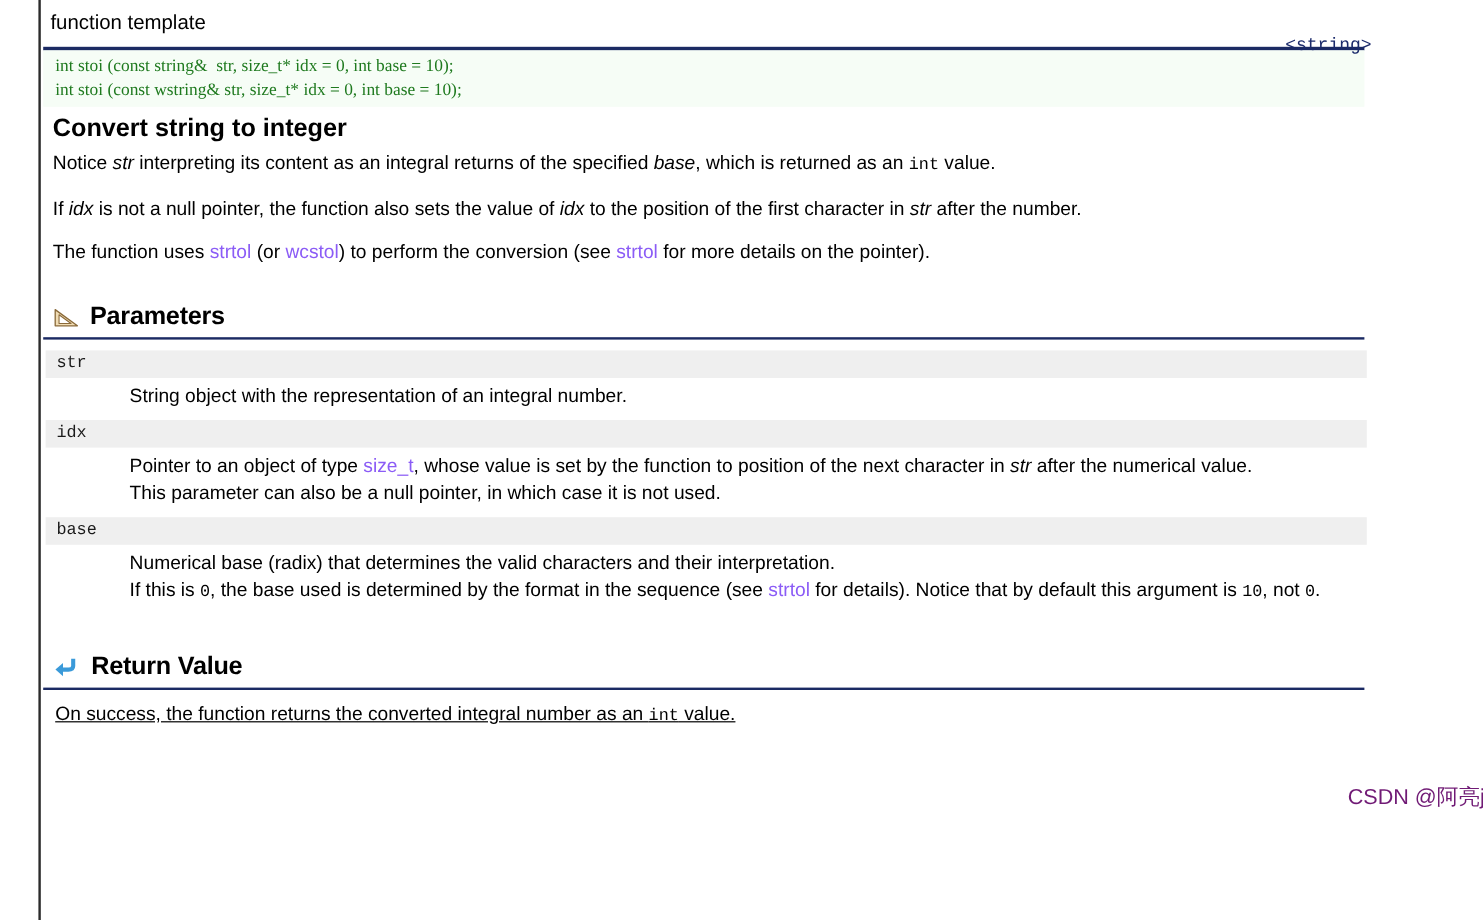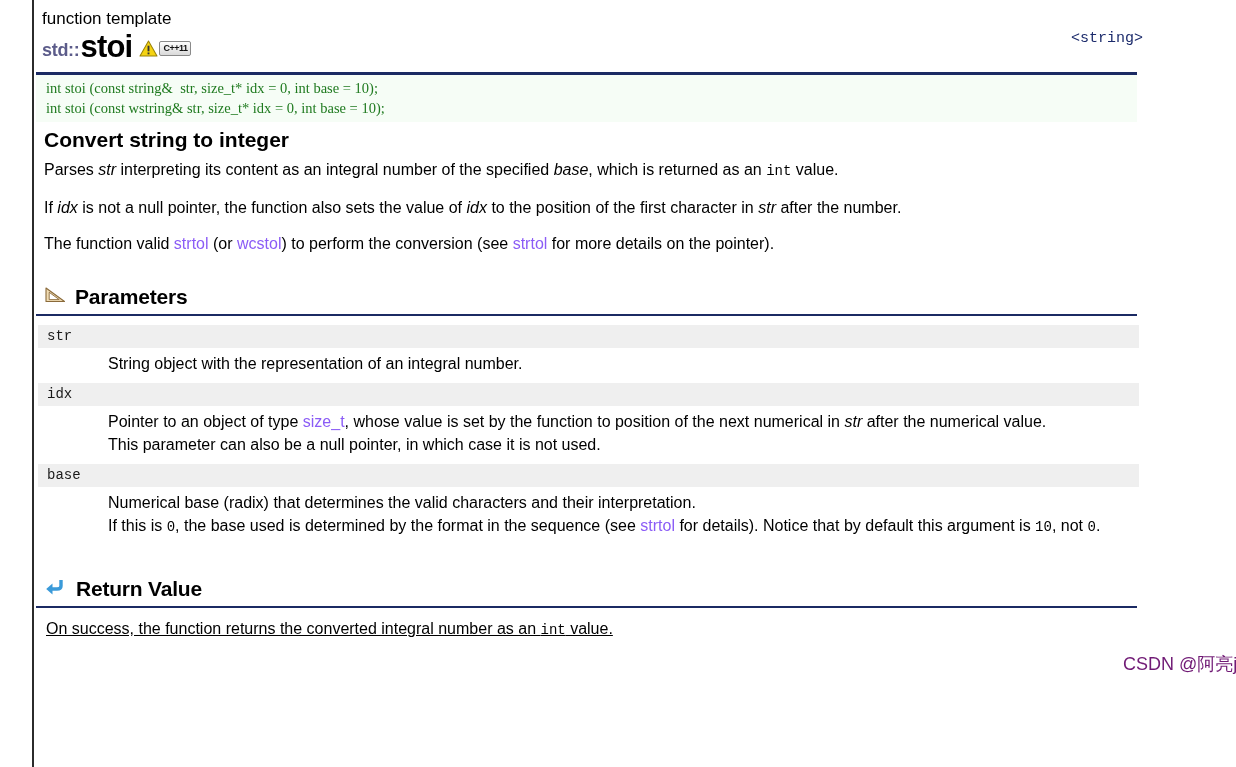--- a/index.html
+++ b/index.html
@@ -156,20 +156,21 @@
   }
 
   
   .section {
     margin-top: 30px;
     width: 1101px;
     margin-left: 2px;
   }
   .sec-head {
     display: flex;
+    align-items: center;
     gap: 9px;
     padding-left: 9px;
   }
   .sec-title {
     font-size: 21px;
     font-weight: bold;
     line-height: 24px;
     letter-spacing: -0.2px;
   }
   .sec-rule {
@@ -226,53 +227,38 @@
 <body>
 
 <div class="page">
   <div class="left-rule"></div>
 
   <div class="content">
 
     <div class="hdr">
       <div class="kind">function template</div>
 
-      <div class="titlerow">
-        <span class="ns">std::</span>
-        <span class="fname">stoi</span>
-
-        <span class="badges">
-          <span>
-            <svg class="warn-icon" viewBox="0 0 20 18" xmlns="http://www.w3.org/2000/svg">
-              <polygon points="10,1 19,17 1,17" fill="#f5d312" stroke="#9a8208" stroke-width="1.1" stroke-linejoin="round"></polygon>
-              <rect x="9" y="6" width="2" height="6" fill="#333"></rect>
-              <rect x="9" y="13.2" width="2" height="2" fill="#333"></rect>
-            </svg>
-          </span>
-          <span class="cxx-badge">C++11</span>
-        </span>
-      </div>
 
       <div class="hdr-right">&lt;string&gt;</div>
     </div>
 
     <div class="title-rule"></div>
 
     <div class="codeblock">
       <div class="codeline">int stoi (const string&amp;  str, size_t* idx = 0, int base = 10);</div>
       <div class="codeline">int stoi (const wstring&amp; str, size_t* idx = 0, int base = 10);</div>
     </div>
 
     <div class="subhead">Convert string to integer</div>
 
-    <p class="para"><span>Parses </span><span class="it">str</span><span> interpreting its content as an integral number of the specified </span><span class="it">base</span><span>, which is returned as an </span><span class="mono">int</span><span> value.</span></p>
+    <p class="para"><span>Notice </span><span class="it">str</span><span> interpreting its content as an integral returns of the specified </span><span class="it">base</span><span>, which is returned as an </span><span class="mono">int</span><span> value.</span></p>
 
     <p class="para tight"><span>If </span><span class="it">idx</span><span> is not a null pointer, the function also sets the value of </span><span class="it">idx</span><span> to the position of the first character in </span><span class="it">str</span><span> after the number.</span></p>
 
-    <p class="para tight"><span>The function valid </span><a class="lnk" href="#">strtol</a><span> (or </span><a class="lnk" href="#">wcstol</a><span>) to perform the conversion (see </span><a class="lnk" href="#">strtol</a><span> for more details on the pointer).</span></p>
+    <p class="para tight"><span>The function uses </span><a class="lnk" href="#">strtol</a><span> (or </span><a class="lnk" href="#">wcstol</a><span>) to perform the conversion (see </span><a class="lnk" href="#">strtol</a><span> for more details on the pointer).</span></p>
 
     <div class="section">
       <div class="sec-head">
         <span>
           <svg class="ruler-icon" viewBox="0 0 21 18" xmlns="http://www.w3.org/2000/svg">
             <polygon points="1,16.5 19.5,16.5 1,3" fill="#f0dcb4" stroke="#8a6a3a" stroke-width="1.1" stroke-linejoin="round"></polygon>
             <polygon points="4.2,14.6 14.2,14.6 4.2,7.3" fill="#ffffff" stroke="#8a6a3a" stroke-width="0.9" stroke-linejoin="round"></polygon>
           </svg>
         </span>
         <span class="sec-title">Parameters</span>
@@ -284,21 +270,21 @@
         <div>
           <div class="param-name">str</div>
           <div class="param-desc">
             <span class="row">String object with the representation of an integral number.</span>
           </div>
         </div>
 
         <div>
           <div class="param-name">idx</div>
           <div class="param-desc">
-            <span class="row"><span>Pointer to an object of type </span><a class="lnk" href="#">size_t</a><span>, whose value is set by the function to position of the next numerical in </span><span class="it">str</span><span> after the numerical value.</span></span>
+            <span class="row"><span>Pointer to an object of type </span><a class="lnk" href="#">size_t</a><span>, whose value is set by the function to position of the next character in </span><span class="it">str</span><span> after the numerical value.</span></span>
             <span class="row">This parameter can also be a null pointer, in which case it is not used.</span>
           </div>
         </div>
 
         <div>
           <div class="param-name">base</div>
           <div class="param-desc">
             <span class="row">Numerical base (radix) that determines the valid characters and their interpretation.</span>
             <span class="row"><span>If this is </span><span class="mono">0</span><span>, the base used is determined by the format in the sequence (see </span><a class="lnk" href="#">strtol</a><span> for details). Notice that by default this argument is </span><span class="mono">10</span><span>, not </span><span class="mono">0</span><span>.</span></span>
           </div>

